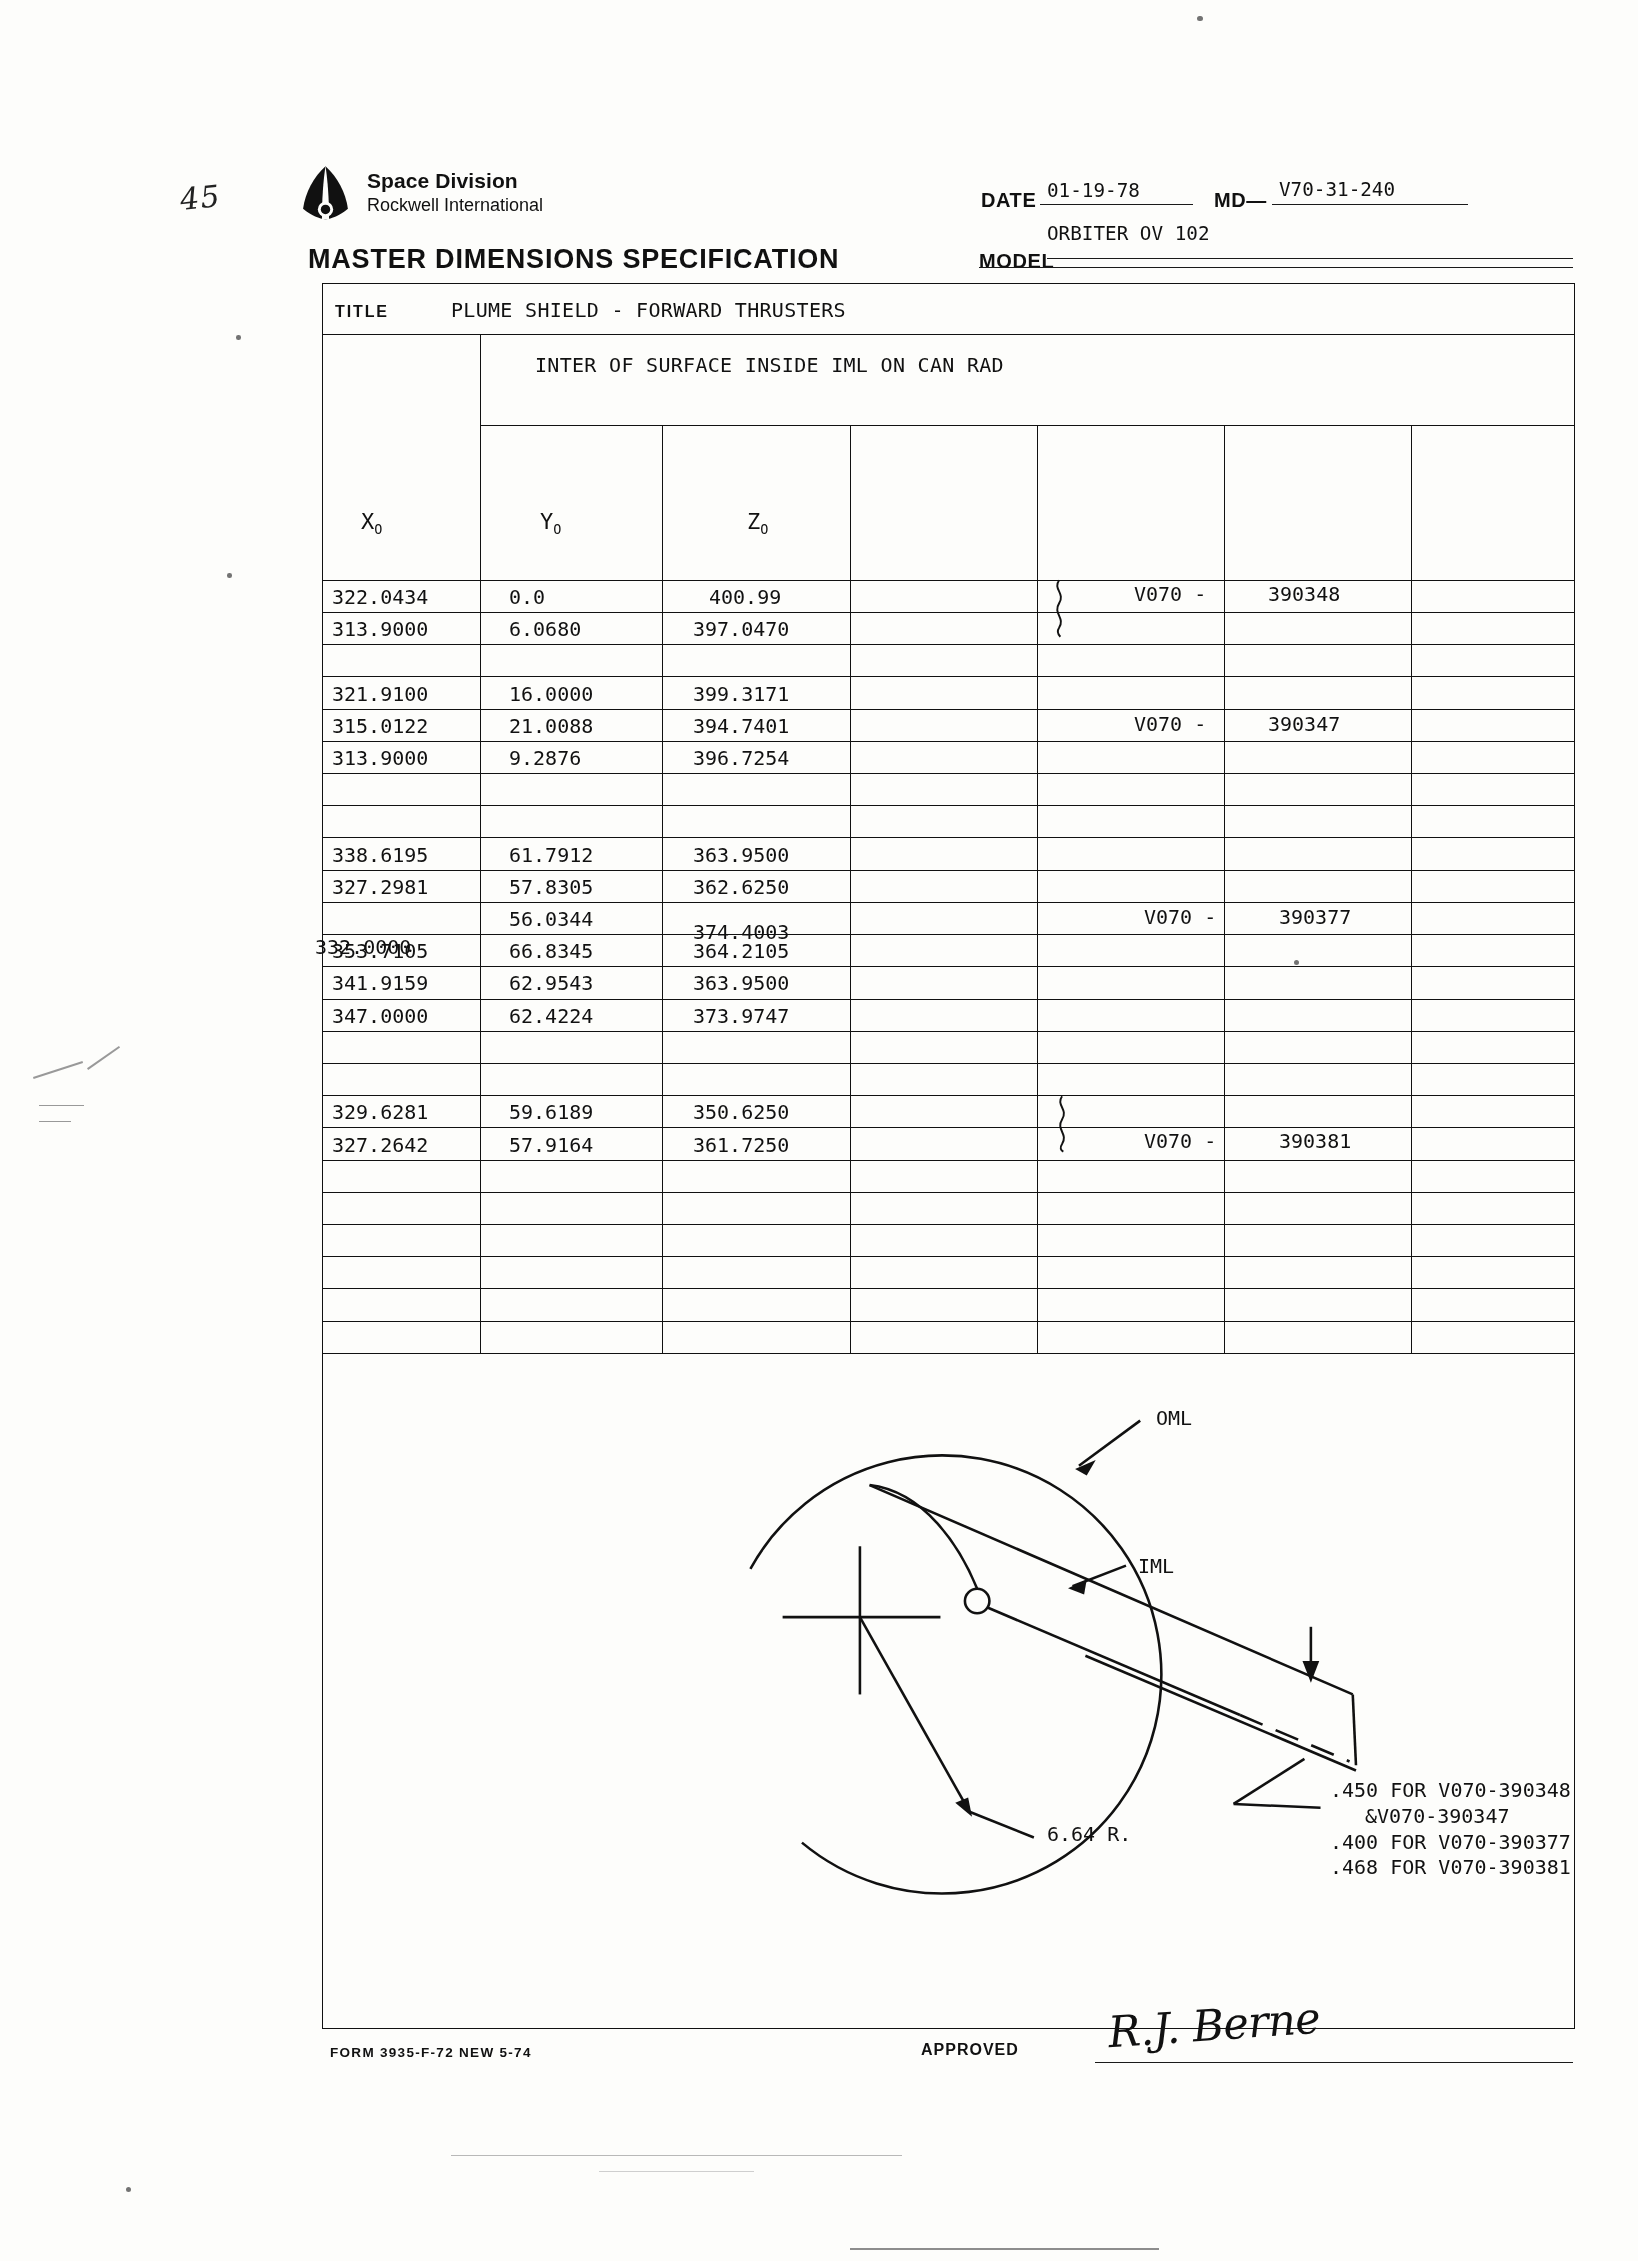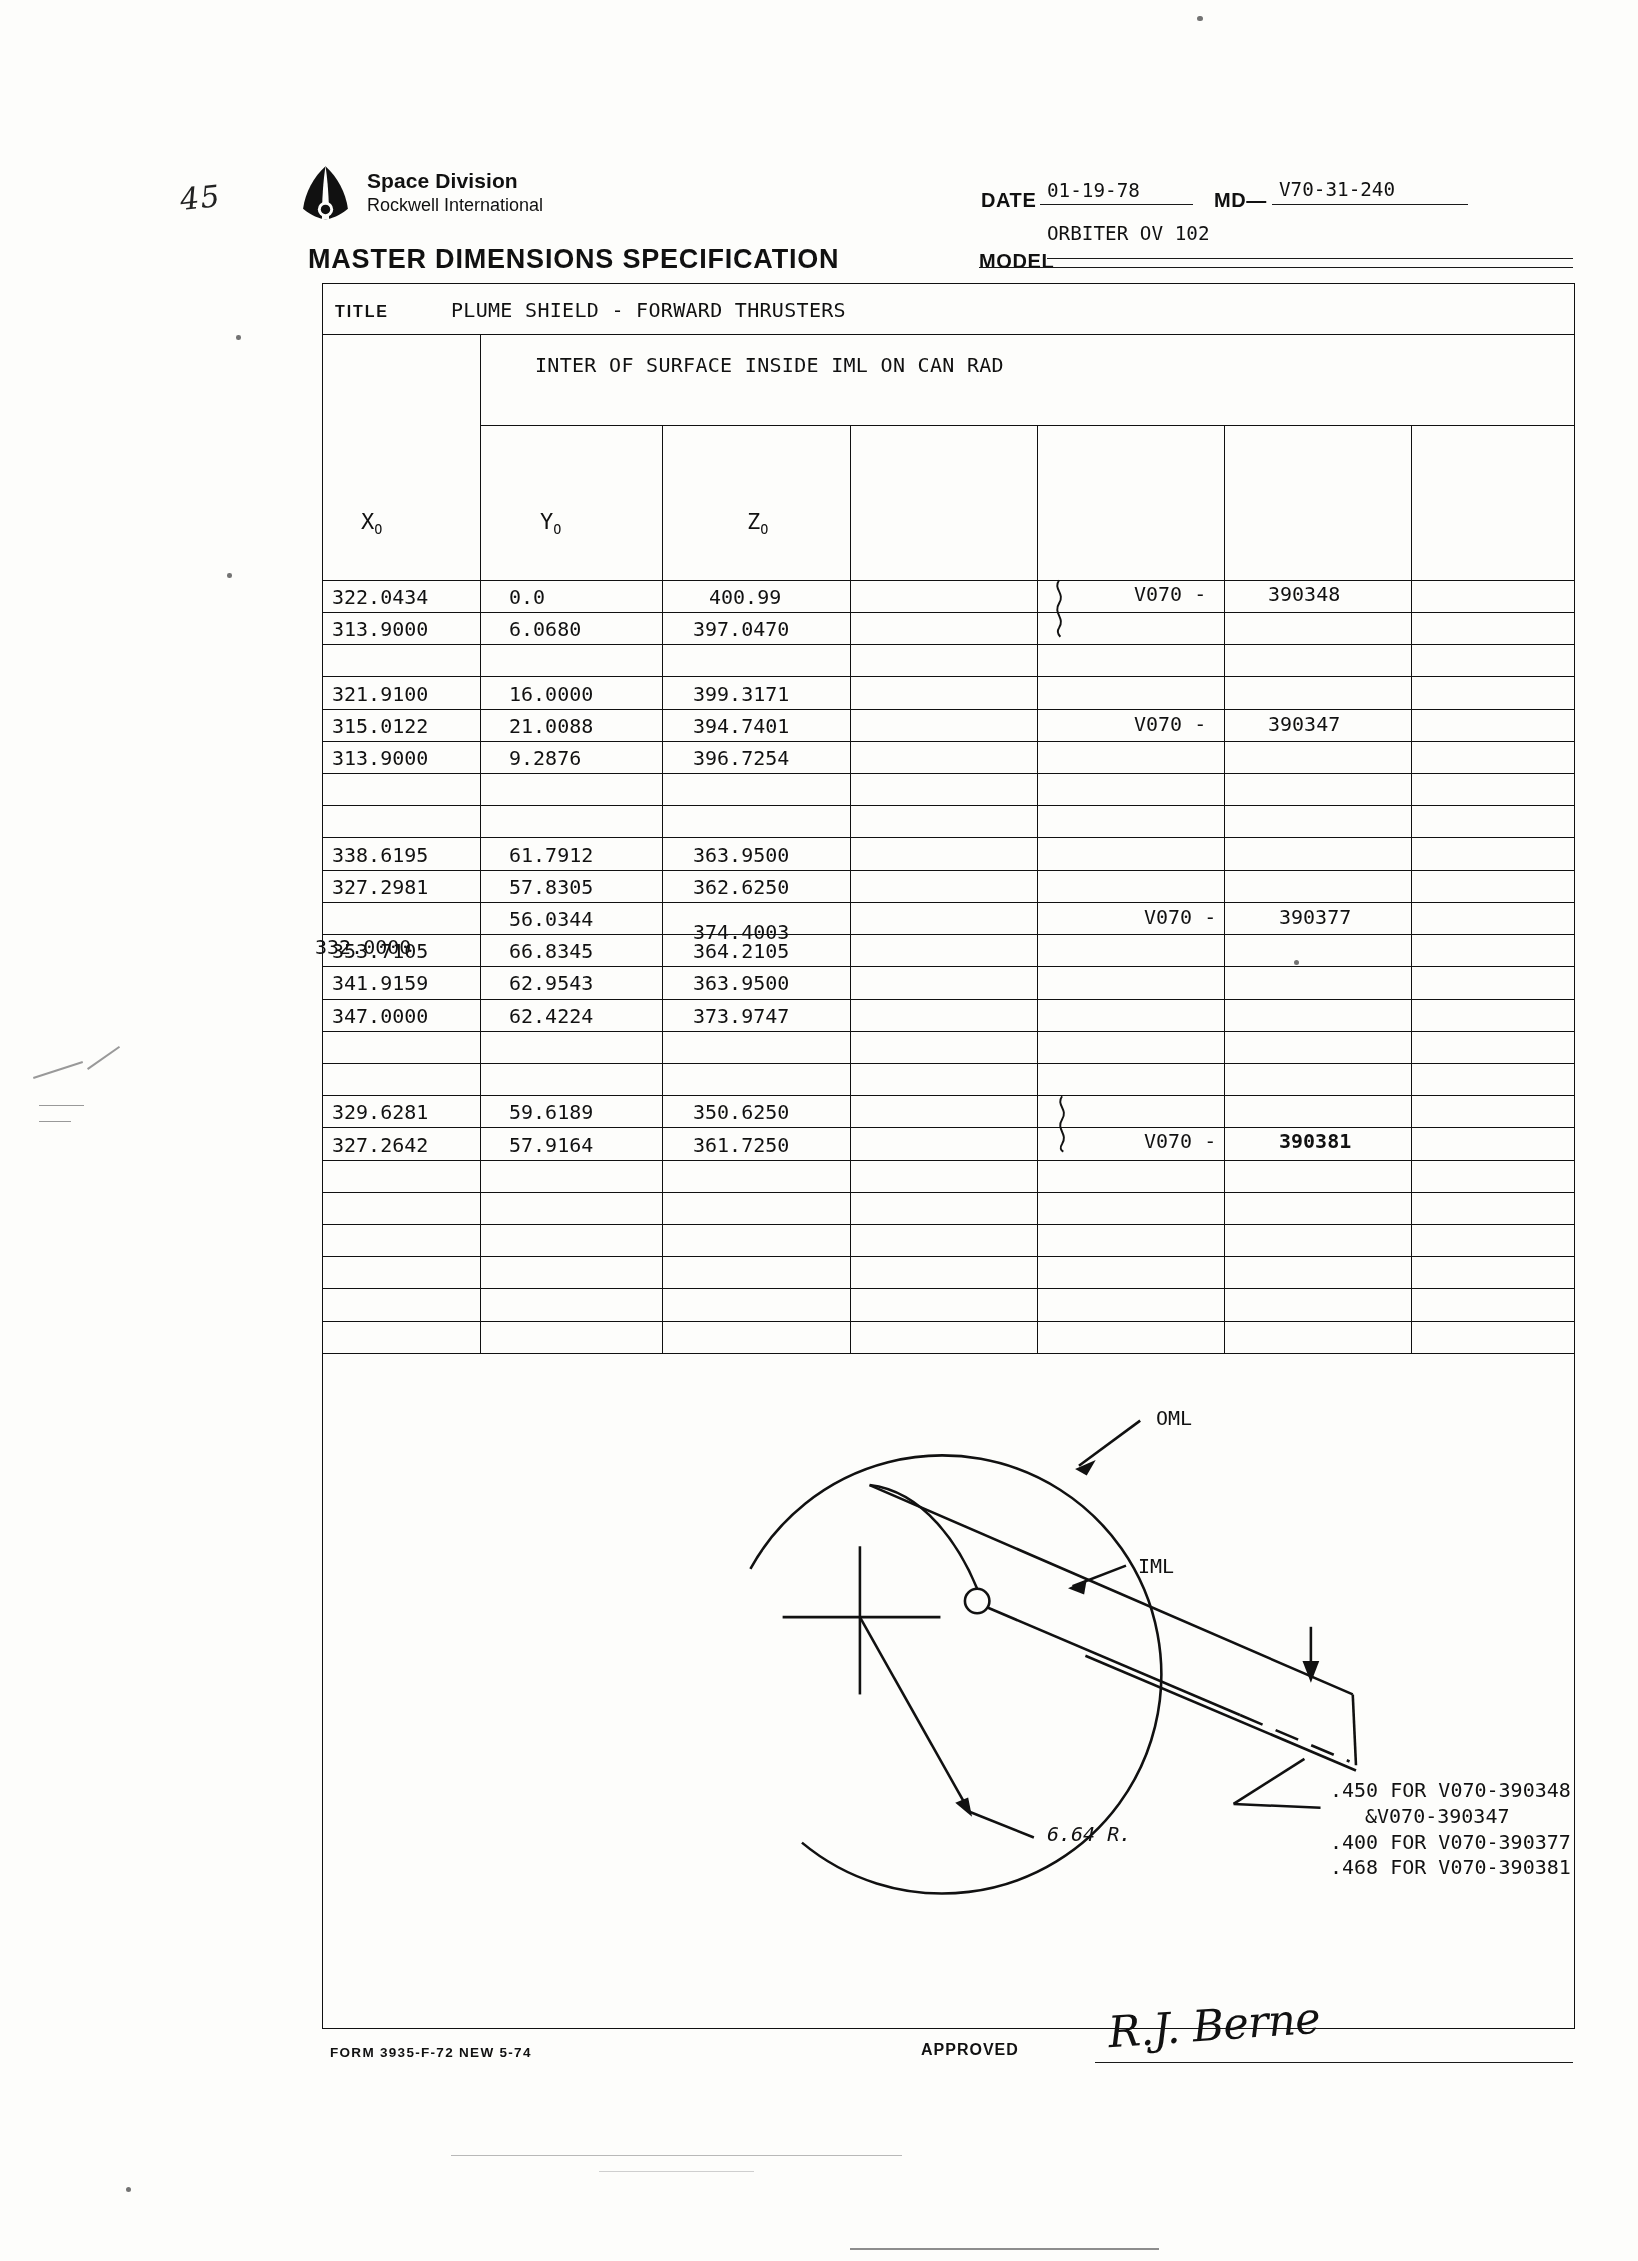--- a/index.html
+++ b/index.html
@@ -376,21 +376,21 @@
 
   <div class="cell" style="left:332px;top:1100px;">329.6281</div>
   <div class="cell" style="left:509px;top:1100px;">59.6189</div>
   <div class="cell" style="left:693px;top:1100px;">350.6250</div>
 
   <div class="cell" style="left:332px;top:1133px;">327.2642</div>
   <div class="cell" style="left:509px;top:1133px;">57.9164</div>
   <div class="cell" style="left:693px;top:1133px;">361.7250</div>
 
   <div class="part-label" style="left:1144px;top:1129px;">V070 -</div>
-  <div class="part-label" style="left:1279px;top:1129px;font-weight:bold;">390381</div>
+  <div class="part-label" style="left:1279px;top:1129px;">390381</div>
   <svg style="position:absolute;left:1053px;top:1095px;width:22px;height:58px;" viewBox="0 0 34 90" width="22" height="58">
     <path d="M14 2 C4 16 24 22 14 38 C4 54 24 60 14 76 C10 82 12 86 16 88" stroke="#111" stroke-width="3" fill="none"></path>
   </svg>
 
   <div class="drawing">
     <svg viewBox="0 0 1935 1040" width="1247" height="670">
 
       <path d="M740 760
                A 340 340 0 1 0 660 335" stroke="#111" stroke-width="4" fill="none"></path>
 
@@ -424,21 +424,21 @@
       <line x1="1410" y1="700" x2="1520" y2="630" stroke="#111" stroke-width="4"></line>
       <line x1="1410" y1="700" x2="1545" y2="706" stroke="#111" stroke-width="4"></line>
 
       <line x1="830" y1="410" x2="1000" y2="712" stroke="#111" stroke-width="4"></line>
       <polygon points="1004,720 978,698 998,690" fill="#111"></polygon>
       <line x1="1000" y1="712" x2="1100" y2="752" stroke="#111" stroke-width="4"></line>
     </svg>
 
     <div class="annot" style="left:831px;top:53px;">OML</div>
     <div class="annot" style="left:813px;top:201px;">IML</div>
-    <div class="annot" style="left:722px;top:469px;font-style:italic;">6.64 R.</div>
+    <div class="annot" style="left:722px;top:469px;">6.64 R.</div>
     <div class="annot" style="left:1005px;top:425px;">.450 FOR V070-390348</div>
     <div class="annot" style="left:1040px;top:451px;">&amp;V070-390347</div>
     <div class="annot" style="left:1005px;top:477px;">.400 FOR V070-390377</div>
     <div class="annot" style="left:1005px;top:502px;">.468 FOR V070-390381</div>
   </div>
 
   <div class="formno">FORM 3935-F-72  NEW 5-74</div>
   <div class="approved">APPROVED</div>
   <div class="signature">R.J. Berne</div>
   <div class="rule" style="left:1095px;top:2062px;width:478px;"></div>

